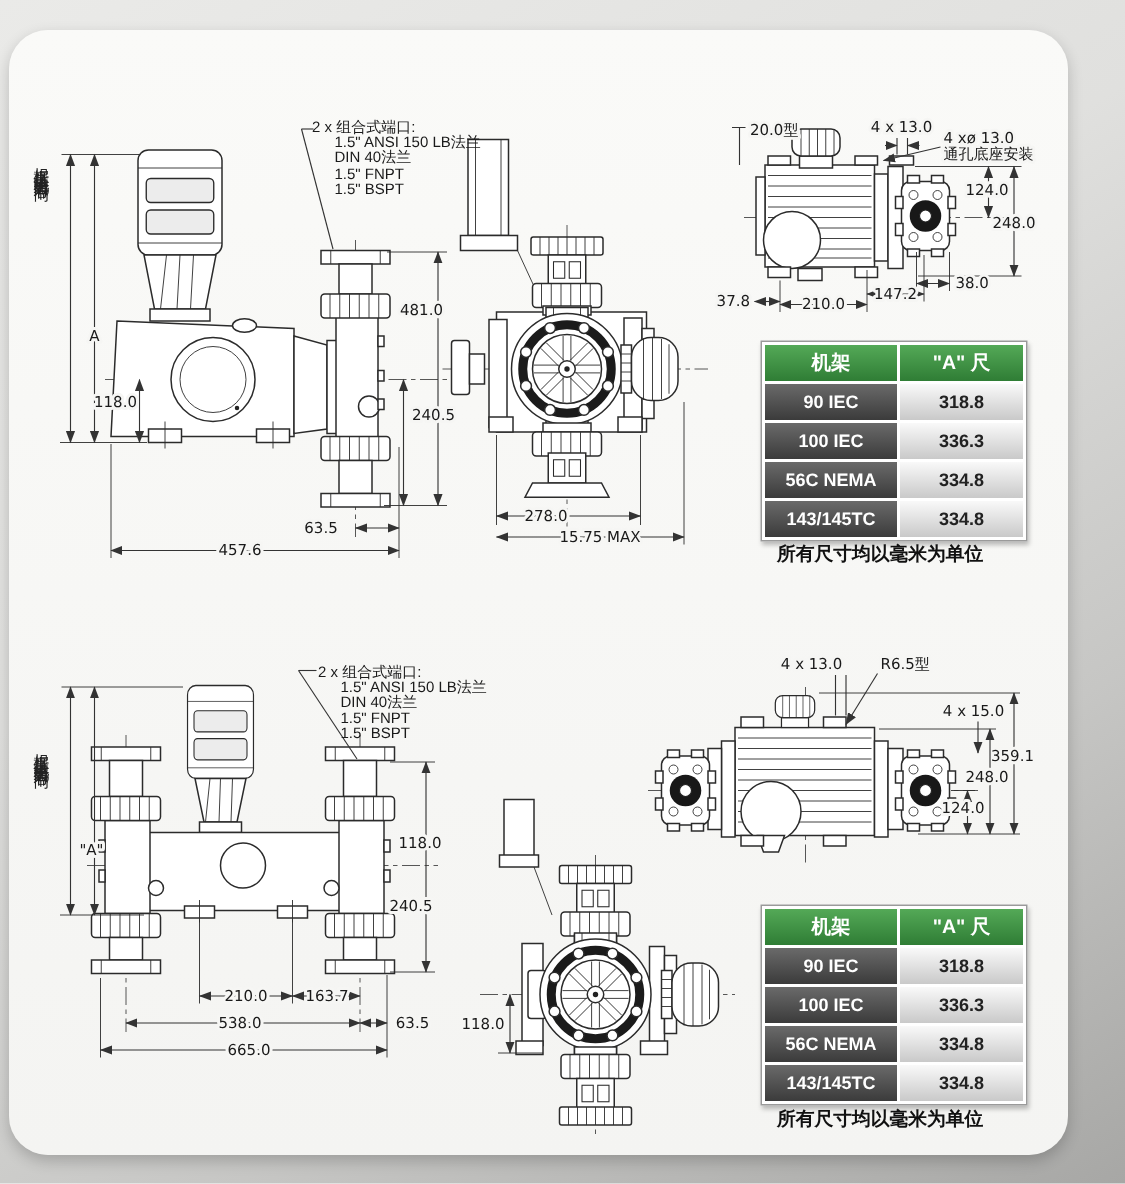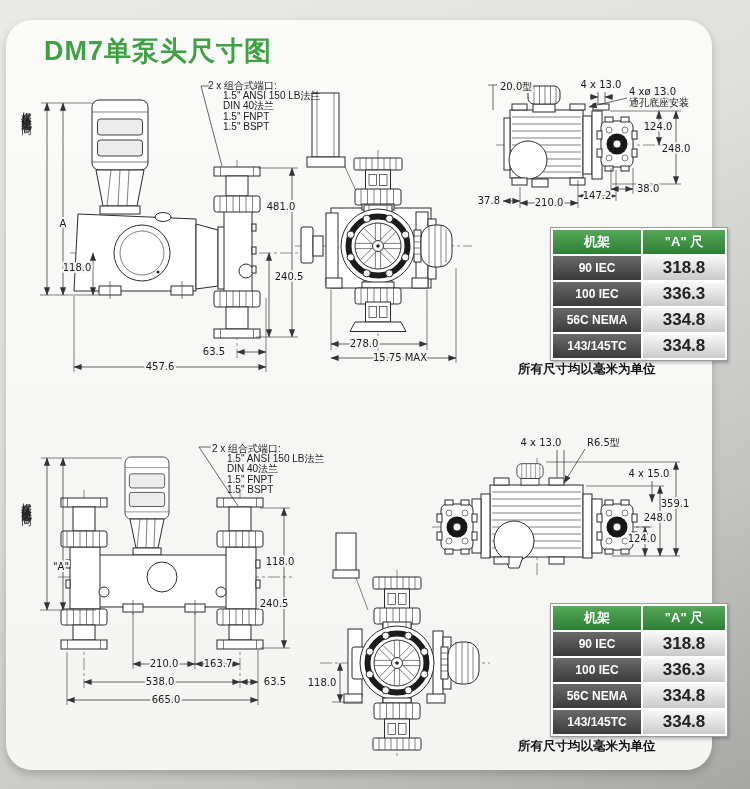--- a/index.html
+++ b/index.html
@@ -20,26 +20,26 @@
   .t1{top:33px;}.t2{top:391px;}
   .ann{position:absolute;font-size:10px;color:#1a1a1a;line-height:10.2px;white-space:nowrap;}
   .ann div+div{padding-left:15px;}
   .a1{left:208px;top:81px;}
   .a2{left:212px;top:444px;}
   .vnote{position:absolute;writing-mode:vertical-rl;text-orientation:upright;font-size:10.5px;color:#222;letter-spacing:1.5px;}
   .v1{left:20px;top:103px;}
   .v2{left:20px;top:494px;}
   .ftable{position:absolute;left:507px;width:178px;background:#fff;border:1px solid #9a9a9a;
     display:grid;grid-template-columns:88px 82px;gap:2px;padding:2px;grid-auto-rows:24px;box-sizing:border-box;
-    box-shadow:1px 2px 3px rgba(0,0,0,.25);margin-left:43px;}
+    box-shadow:1px 2px 3px rgba(0,0,0,.25);}
   .ft1{top:227px;}.ft2{top:603px;}
   .ftable>div{display:flex;align-items:center;justify-content:center;font-weight:bold;}
   .th{background:linear-gradient(180deg,#54a957,#2f7d35);color:#fff;font-size:13px;}
   .tcL{background:linear-gradient(180deg,#6a6a6a,#3b3b3b);color:#fff;font-size:12px;}
-  .tcR{background:linear-gradient(180deg,#f9f9f9,#c9c9c9);color:#222;font-size:17px;}
+  .tcR{background:linear-gradient(180deg,#f9f9f9,#c9c9c9);color:#222;font-size:12px;}
   .fnote{position:absolute;left:518px;font-weight:bold;font-size:12.5px;color:#111;}
   .f1{top:361px;}.f2{top:738px;}
 </style>
 </head>
 <body>
 
 <div class="page">
   <div class="card"></div>
 
   <svg class="art" width="750" height="789" viewBox="0 0 750 789">
@@ -376,21 +376,20 @@
       <path class="t" d="M546,462 H680 M586,486 H664 M612,556 H680 M634,527 H650"></path>
       <line class="d" x1="676" y1="462" x2="676" y2="556" marker-start="url(#ar)" marker-end="url(#ar)"></line>
       <text class="dt" x="675" y="507">359.1</text>
       <line class="d" x1="660" y1="486" x2="660" y2="556" marker-start="url(#ar)" marker-end="url(#ar)"></line>
       <text class="dt" x="658" y="521">248.0</text>
       <line class="d" x1="645" y1="527" x2="645" y2="556" marker-start="url(#ar)" marker-end="url(#ar)"></line>
       <text class="dt" x="642" y="542">124.0</text>
     </g>
   </svg>
 
-  <div class="title t1">DM7单泵头尺寸图</div>
 
   <div class="ann a1">
     <div>2 x 组合式端口:</div>
     <div>1.5" ANSI 150 LB法兰</div>
     <div>DIN 40法兰</div>
     <div>1.5" FNPT</div>
     <div>1.5" BSPT</div>
   </div>
   <div class="ann a2">
     <div>2 x 组合式端口:</div>

